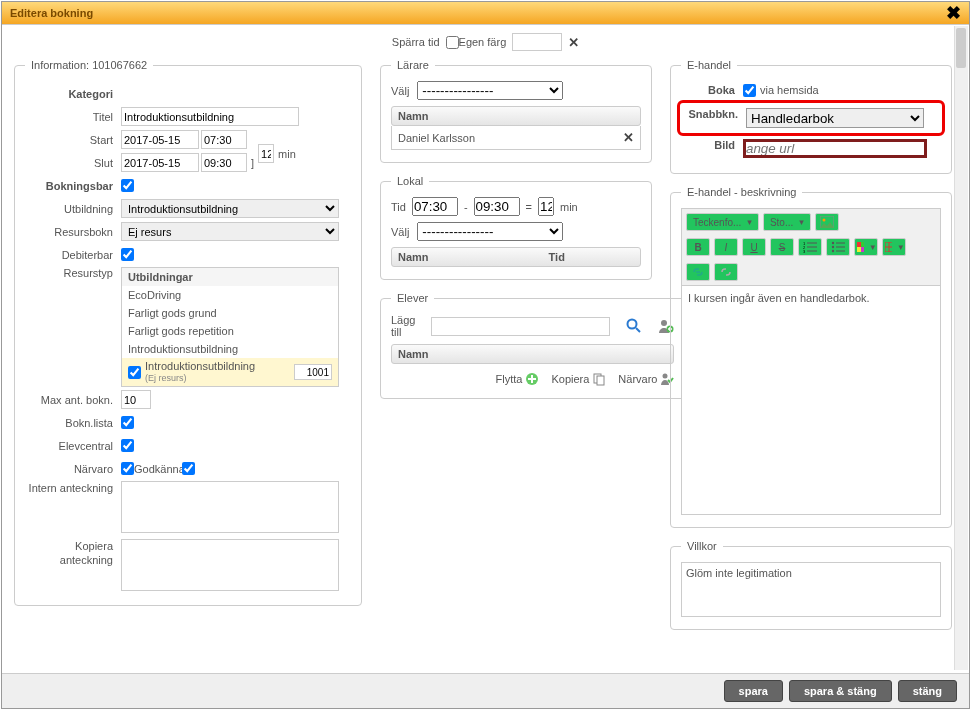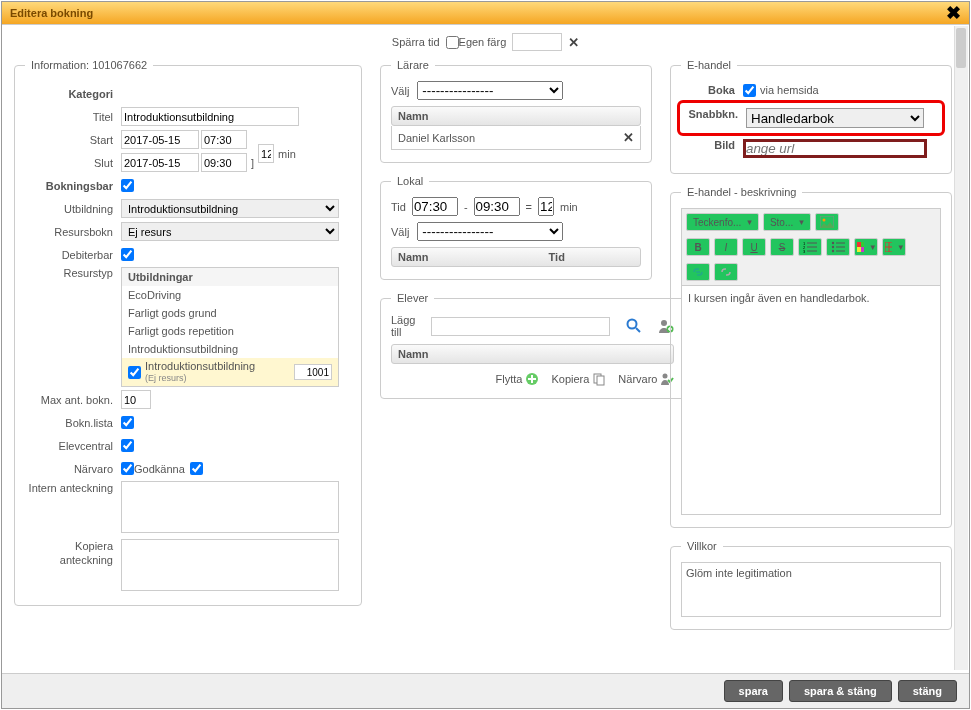--- a/index.html
+++ b/index.html
@@ -161,21 +161,21 @@
             <div class="lbl">Bokn.lista</div>
             <input type="checkbox" checked="" style="">
           </div>
         <div class="form-row">
             <div class="lbl">Elevcentral</div>
             <input type="checkbox" checked="" style="">
           </div>
         <div class="form-row">
           <div class="lbl">Närvaro</div>
           <input type="checkbox" checked="" style="">
-          <div style="width:56px;text-align:right;padding-right:8px;">Godkänna</div>
+          <div style="width:48px;text-align:right;padding-right:8px;">Godkänna</div>
           <input type="checkbox" checked="" style="">
         </div>
         <div class="form-row" style="align-items:flex-start;">
           <div class="lbl" style="line-height:1.3;">Intern anteckning</div>
           <textarea class="textarea-box" style=""></textarea>
         </div>
         <div class="form-row" style="align-items:flex-start;margin-top:6px;">
           <div class="lbl" style="line-height:1.3;">Kopiera anteckning</div>
           <textarea class="textarea-box" style=""></textarea>
         </div>

